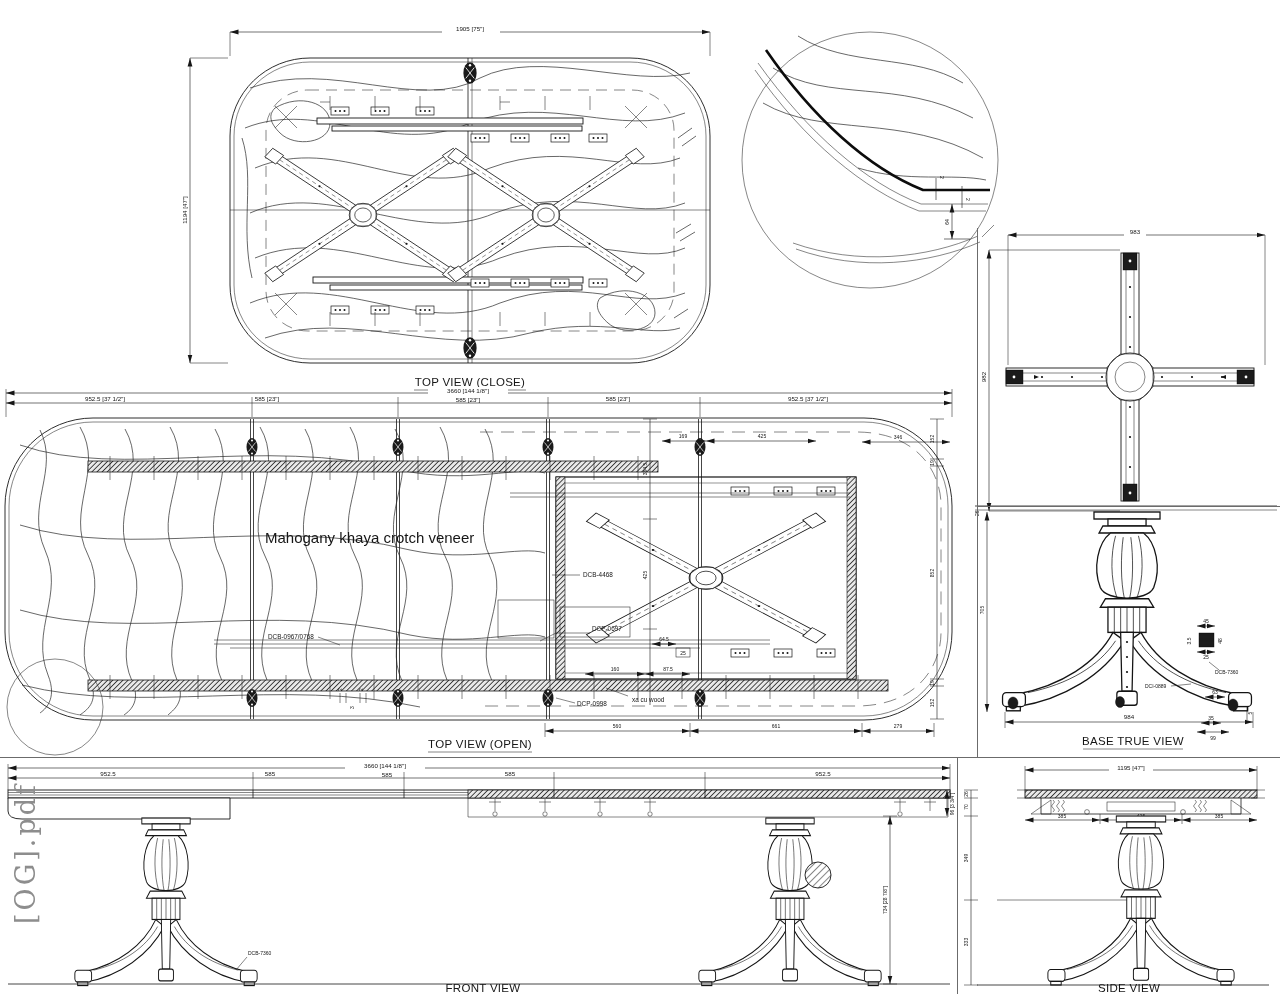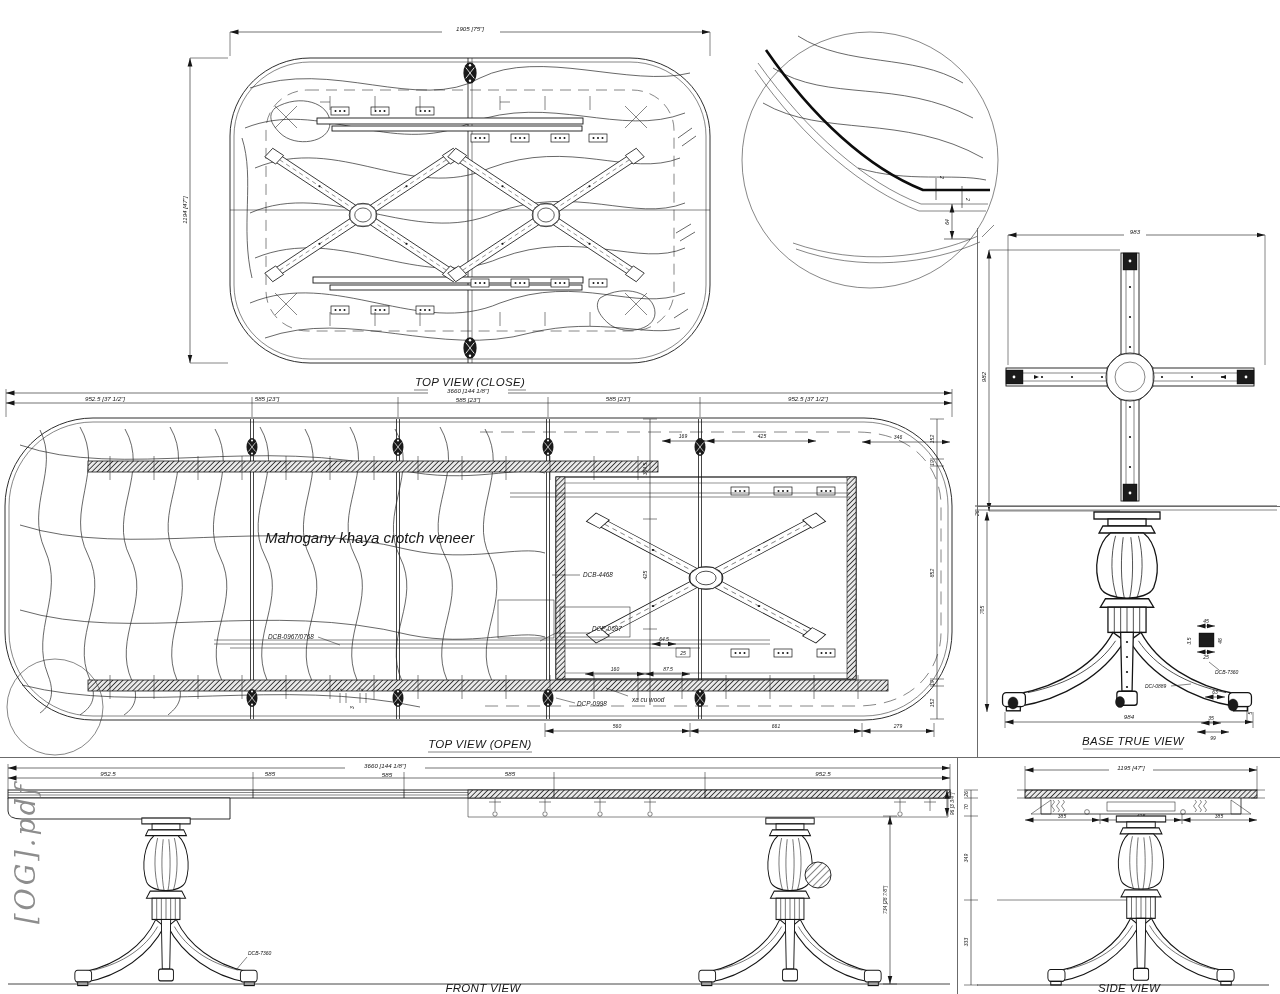--- a/index.html
+++ b/index.html
@@ -1,17 +1,17 @@
 <!DOCTYPE html>
 <html><head>
 <meta charset="utf-8">
 <style>
   html,body{margin:0;padding:0;background:#fff;}
   #page{position:relative;width:1280px;height:994px;background:#fff;overflow:hidden;
-        font-family:"Liberation Sans",sans-serif;color:#111;font-style:italic;}
+        font-family:"Liberation Sans",sans-serif;color:#111;}
   svg{position:absolute;overflow:visible;}
   svg text{fill:#161616;font-family:"Liberation Sans",sans-serif;}
   .t-title{font-size:11.5px;letter-spacing:.3px;}
   .t-dim{font-size:6.2px;}
   .t-dim-s{font-size:5px;}
   .t-lbl{font-size:6.4px;}
   .t-note{font-size:15px;}
   .ln{stroke:#161616;stroke-width:0.8;fill:none;}
   .ln-thin{stroke:#222;stroke-width:0.55;fill:none;}
   .ln-grain{stroke:#262626;stroke-width:0.7;fill:none;}

